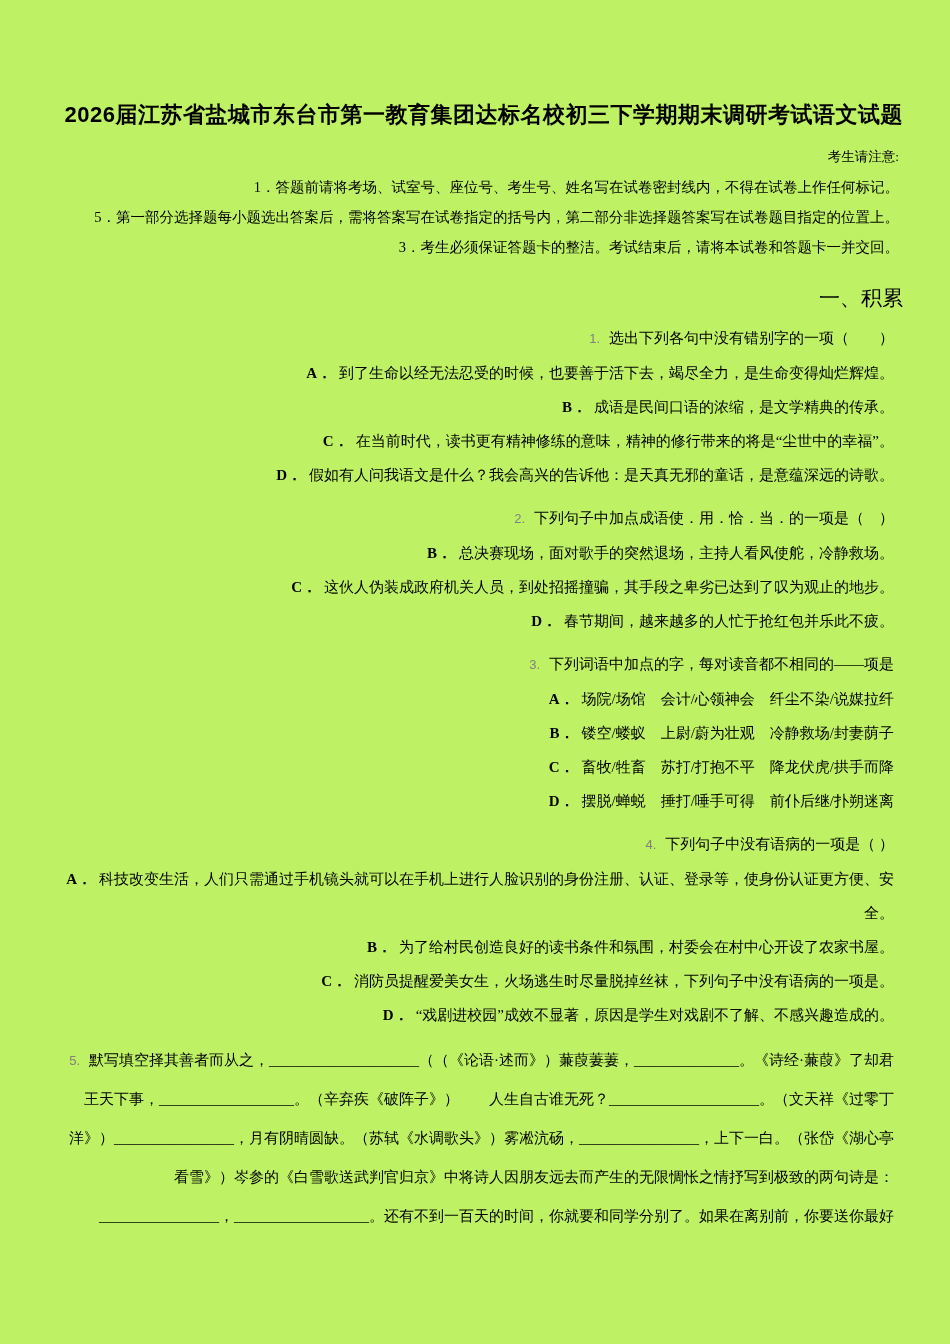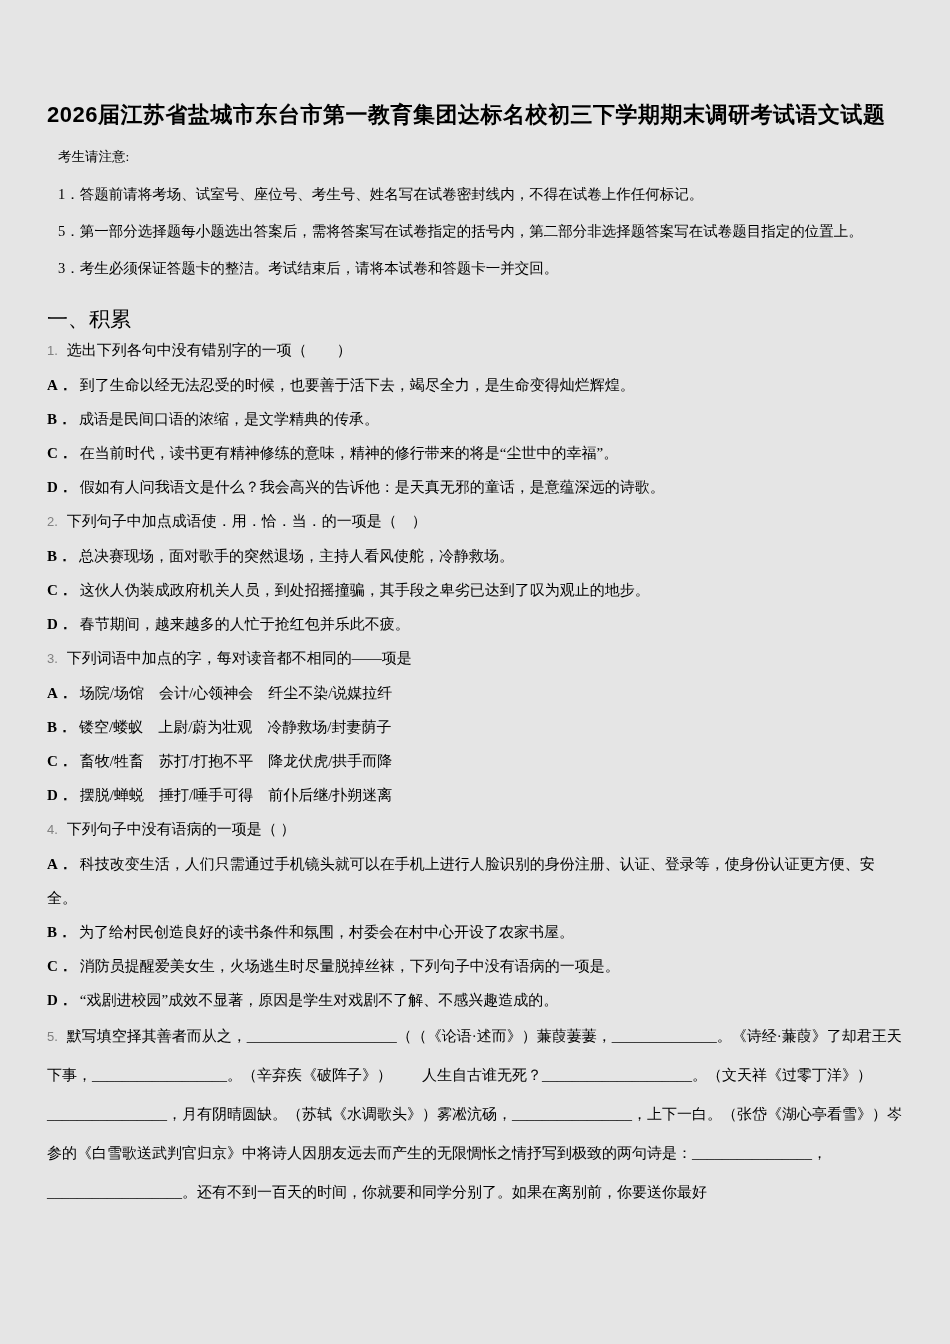--- a/index.html
+++ b/index.html
@@ -5,34 +5,35 @@
   * { box-sizing: border-box; }
   html, body { margin: 0; padding: 0; background: #ffffff; }
   body { width: 950px; }
   .page {
     width: 950px;
     min-height: 1344px;
     padding: 100px 47px 60px 47px;
     font-family: "Liberation Serif", "DejaVu Serif", serif;
     font-size: 15px;
     color: #000000;
-    background: #e5e5e5;
+    background: #bef264;
+    text-align: right;
   }
   .title {
     font-family: "Liberation Sans", "DejaVu Sans", sans-serif;
     font-size: 22px;
     font-weight: 700;
     line-height: 30px;
     margin: 0 0 14px 0;
     letter-spacing: 0.5px;
   }
-  .notice-line { margin: 11px; line-height: 26px; font-size: 14.5px; }
+  .notice-line { margin: 4px; line-height: 26px; font-size: 14.5px; }
   .notice-heading { font-size: 13.5px; }
   .section-heading { margin: 24px 0 0 0; line-height: 28px; font-size: 21px; }
-  .question { margin: 0; }
+  .question { margin: 9px; }
   .qline { margin: 0; line-height: 34px; font-size: 15px; }
   .qnum {
     color: #808080;
     font-family: "Liberation Sans", "DejaVu Sans", sans-serif;
     font-size: 13px;
     margin-right: 9px;
   }
   .optlabel { font-weight: 700; margin-right: 7px; }
   .q5-text { line-height: 39px; }
 </style>

